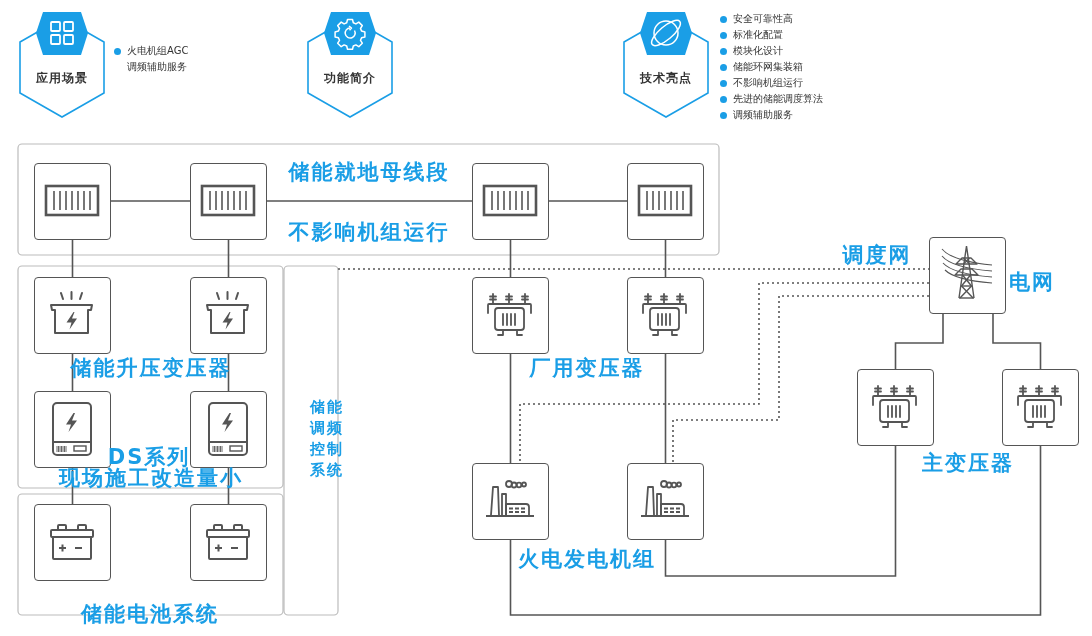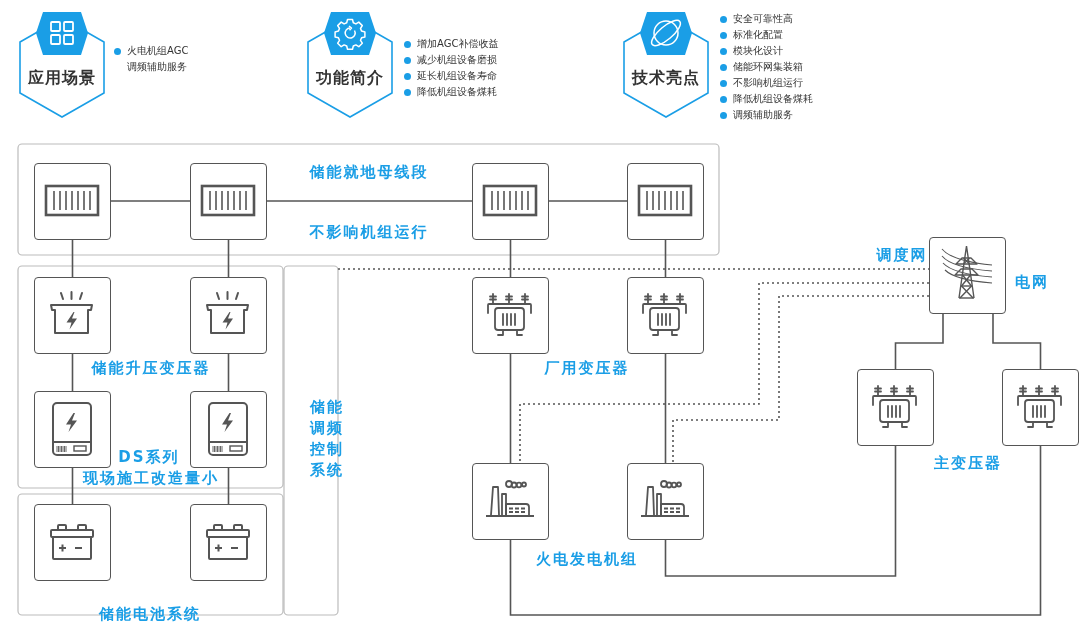--- a/index.html
+++ b/index.html
@@ -2,30 +2,30 @@
 <html><head>
 <meta charset="utf-8">
 <style>
   html, body { margin:0; padding:0; background:#ffffff; }
   body { width:1092px; height:636px; overflow:hidden; position:relative;
          font-family:"DejaVu Sans", "Liberation Sans", sans-serif; color:#333; }
   #canvas { position:absolute; left:0; top:0; width:1092px; height:636px; }
   .layer { position:absolute; left:0; top:0; width:1092px; height:636px; }
   .hex { position:absolute; top:0; width:90px; height:120px; }
   .feature-title { position:absolute; top:78px; transform:translate(-50%,-50%);
-                   font-size:16px; font-weight:bold; letter-spacing:1px; color:#333; white-space:nowrap; }
+                   font-size:12px; font-weight:bold; letter-spacing:1px; color:#333; white-space:nowrap; }
   .bullets { position:absolute; margin:0; padding:0; list-style:none; }
   .bullets li { position:relative; padding-left:13px; font-size:10px; line-height:16px; height:auto; color:#333; white-space:nowrap; }
   .bullets li .dot { position:absolute; left:0; top:5px; width:7px; height:7px; border-radius:50%; background:#1a9ee6; }
   .bullets li .ln { display:block; height:16px; }
   .device { position:absolute; width:77px; height:77px; box-sizing:border-box;
             border:1.6px solid #555; border-radius:4px; background:#fff; }
   .device svg { position:absolute; left:-1.6px; top:-1.6px; width:77px; height:77px; }
   .lbl { position:absolute; transform:translate(-50%,-50%); color:#1a9ee6; font-weight:bold;
-         font-size:15px; letter-spacing:2px; white-space:nowrap; }
+         font-size:21px; letter-spacing:2px; white-space:nowrap; }
   .vlbl { position:absolute; left:311px; transform:translateX(-50%); color:#1a9ee6; font-weight:bold;
           font-size:15px; letter-spacing:2px; text-align:center; }
   .vlbl span { display:block; height:21px; line-height:21px;margin-left:32px; }
 </style>
 </head>
 <body>
 
 <svg width="0" height="0" style="position:absolute" aria-hidden="true">
   <defs>
     <symbol id="sym-container" viewBox="0 0 77 77">
@@ -161,38 +161,20 @@
   <svg class="hex" style="left:305px" viewBox="0 0 90 120">
     <polygon points="45,18 87,42 87,93 45,117 3,93 3,42" fill="#fff" stroke="#1a9ee6" stroke-width="1.6"></polygon>
     <polygon points="26,12 64,12 71,33 64,55 26,55 19,33" fill="#1a9ee6"></polygon>
     <g fill="none" stroke="#fff" stroke-width="1.5" stroke-linejoin="round">
       <path d="M42.5 19.5 h5 l0.8 3.3 l2.6 1.1 l2.9 -1.8 l3.5 3.5 l-1.8 2.9 l1.1 2.6 l3.3 0.8 v5 l-3.3 0.8 l-1.1 2.6 l1.8 2.9 l-3.5 3.5 l-2.9 -1.8 l-2.6 1.1 l-0.8 3.3 h-5 l-0.8 -3.3 l-2.6 -1.1 l-2.9 1.8 l-3.5 -3.5 l1.8 -2.9 l-1.1 -2.6 l-3.3 -0.8 v-5 l3.3 -0.8 l1.1 -2.6 l-1.8 -2.9 l3.5 -3.5 l2.9 1.8 l2.6 -1.1 Z"></path>
       <path d="M49.5 30.5 A5 5 0 1 1 45 28"></path>
       <path d="M44 26 L46.5 28 L44.5 30.2"></path>
     </g>
   </svg>
   <div class="feature-title" style="left:350px">功能简介</div>
-  <ul class="bullets" style="left:404px; top:36px">
-    <li>
-        <span class="dot"></span>
-        <span class="ln">增加AGC补偿收益</span>
-      </li>
-    <li>
-        <span class="dot"></span>
-        <span class="ln">减少机组设备磨损</span>
-      </li>
-    <li>
-        <span class="dot"></span>
-        <span class="ln">延长机组设备寿命</span>
-      </li>
-    <li>
-        <span class="dot"></span>
-        <span class="ln">降低机组设备煤耗</span>
-      </li>
-  </ul>
 
   <svg class="hex" style="left:621px" viewBox="0 0 90 120">
     <polygon points="45,18 87,42 87,93 45,117 3,93 3,42" fill="#fff" stroke="#1a9ee6" stroke-width="1.6"></polygon>
     <polygon points="26,12 64,12 71,33 64,55 26,55 19,33" fill="#1a9ee6"></polygon>
     <g fill="none" stroke="#fff" stroke-width="1.5">
       <circle cx="45" cy="33" r="12"></circle>
       <ellipse cx="45" cy="33" rx="18" ry="6.5" transform="rotate(-40 45 33)"></ellipse>
     </g>
   </svg>
   <div class="feature-title" style="left:666px">技术亮点</div>
@@ -212,21 +194,21 @@
     <li>
         <span class="dot"></span>
         <span class="ln">储能环网集装箱</span>
       </li>
     <li>
         <span class="dot"></span>
         <span class="ln">不影响机组运行</span>
       </li>
     <li>
         <span class="dot"></span>
-        <span class="ln">降低机组设备煤耗</span>
+        <span class="ln">先进的储能调度算法</span>
       </li>
     <li>
         <span class="dot"></span>
         <span class="ln">调频辅助服务</span>
       </li>
   </ul>
 
   <svg class="layer" viewBox="0 0 1092 636">
     <g fill="none" stroke="#bcbcbc" stroke-width="1.2">
       <rect x="18" y="144" width="701" height="111" rx="4"></rect>
@@ -354,16 +336,16 @@
   <div class="lbl" style="left:151px; top:478px">现场施工改造量小</div>
   <div class="lbl" style="left:150px; top:614px">储能电池系统</div>
   <div class="vlbl" style="top:397px">
     <span>储能</span>
     <span>调频</span>
     <span>控制</span>
     <span>系统</span>
   </div>
   <div class="lbl" style="left:587px; top:368px">厂用变压器</div>
   <div class="lbl" style="left:587px; top:559px">火电发电机组</div>
-  <div class="lbl" style="left:902px; top:255px">调度网</div>
+  <div class="lbl" style="left:877px; top:255px">调度网</div>
   <div class="lbl" style="left:1032px; top:282px">电网</div>
   <div class="lbl" style="left:968px; top:463px">主变压器</div>
 </div>
 
 </body></html>

